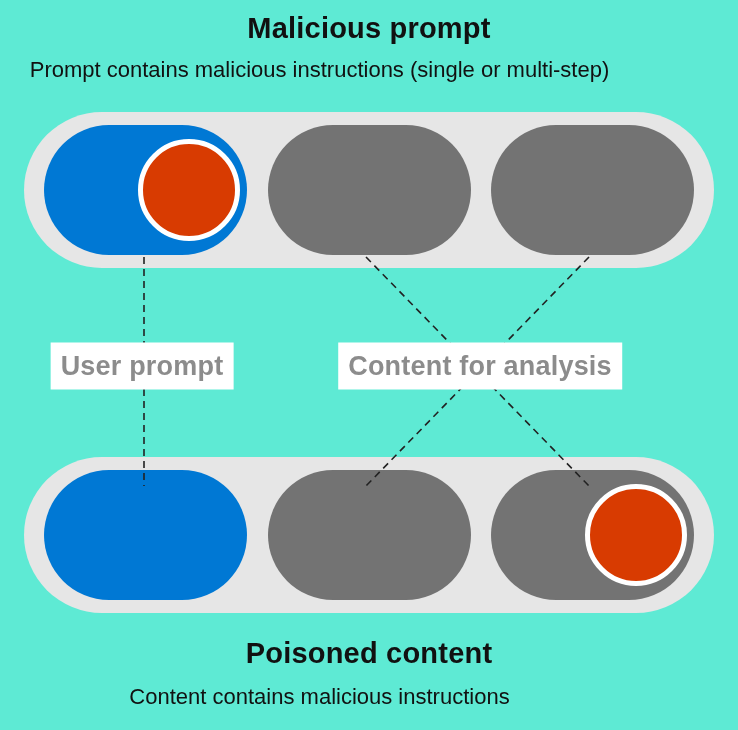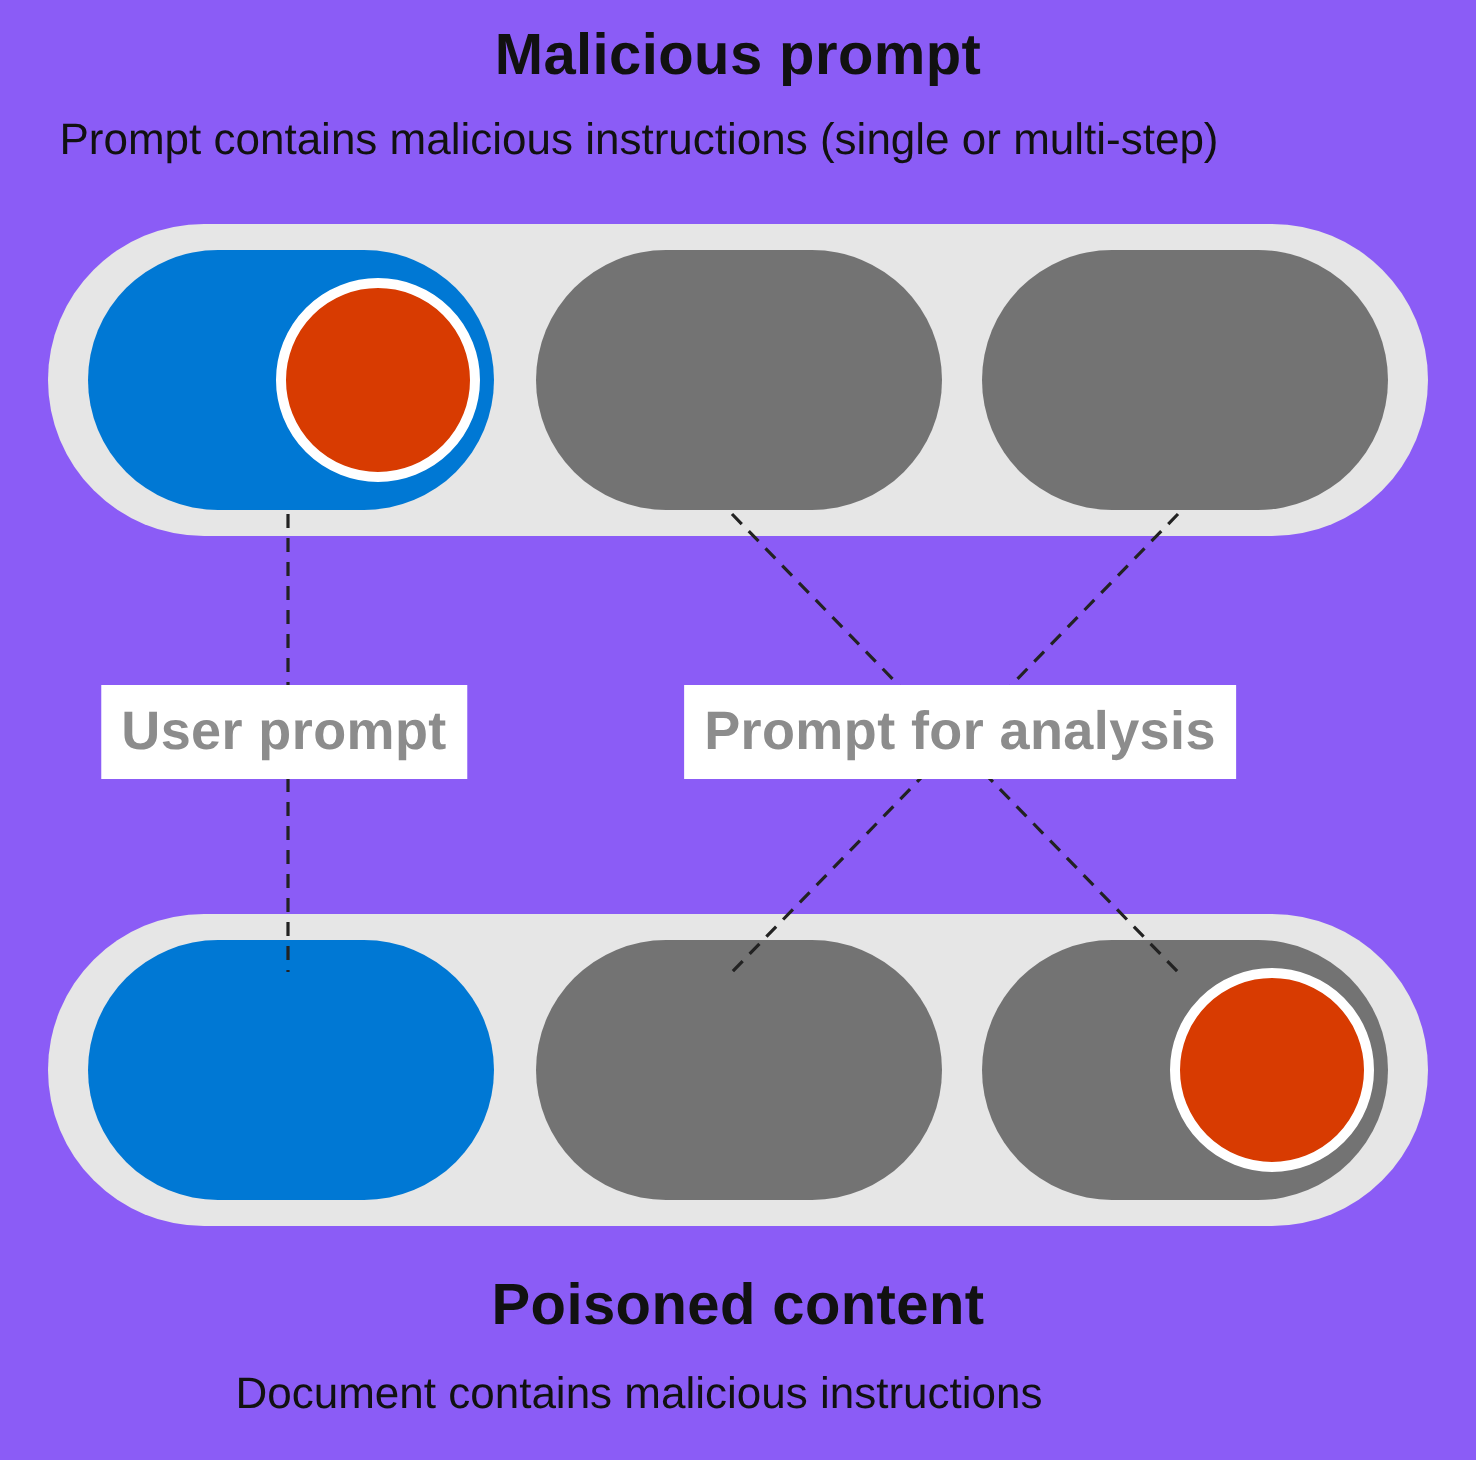--- a/index.html
+++ b/index.html
@@ -4,21 +4,21 @@
 <style>
   html, body { margin: 0; padding: 0; }
   body {
     font-family: "Liberation Sans", sans-serif;
     background: #ffffff;
   }
   .canvas {
     position: relative;
     width: 738px;
     height: 730px;
-    background: #8b5cf6;
+    background: #5eead4;
     overflow: hidden;
   }
 
   
   .title {
     position: absolute;
     left: 0; width: 738px;
     text-align: center;
     font-weight: 700;
     font-size: 29px;
@@ -126,26 +126,26 @@
       <div class="pill gray"></div>
     </div>
 
   <svg class="connectors" viewBox="0 0 738 730" xmlns="http://www.w3.org/2000/svg">
     <line x1="144" y1="257" x2="144" y2="486"></line>
     <line x1="366" y1="257" x2="589" y2="486"></line>
     <line x1="589" y1="257" x2="366" y2="486"></line>
   </svg>
 
   <div class="flow-label user-prompt">User prompt</div>
-  <div class="flow-label content-for-analysis">Prompt for analysis</div>
+  <div class="flow-label content-for-analysis">Content for analysis</div>
 
   <div class="track row-bottom">
       <div class="pill blue"></div>
       <div class="pill gray"></div>
       <div class="pill gray">
         <div class="knob"></div>
       </div>
     </div>
 
   <div class="title bottom">Poisoned content</div>
-  <div class="subtitle bottom">Document contains malicious instructions</div>
+  <div class="subtitle bottom">Content contains malicious instructions</div>
 
 </div>
 
 </body></html>

